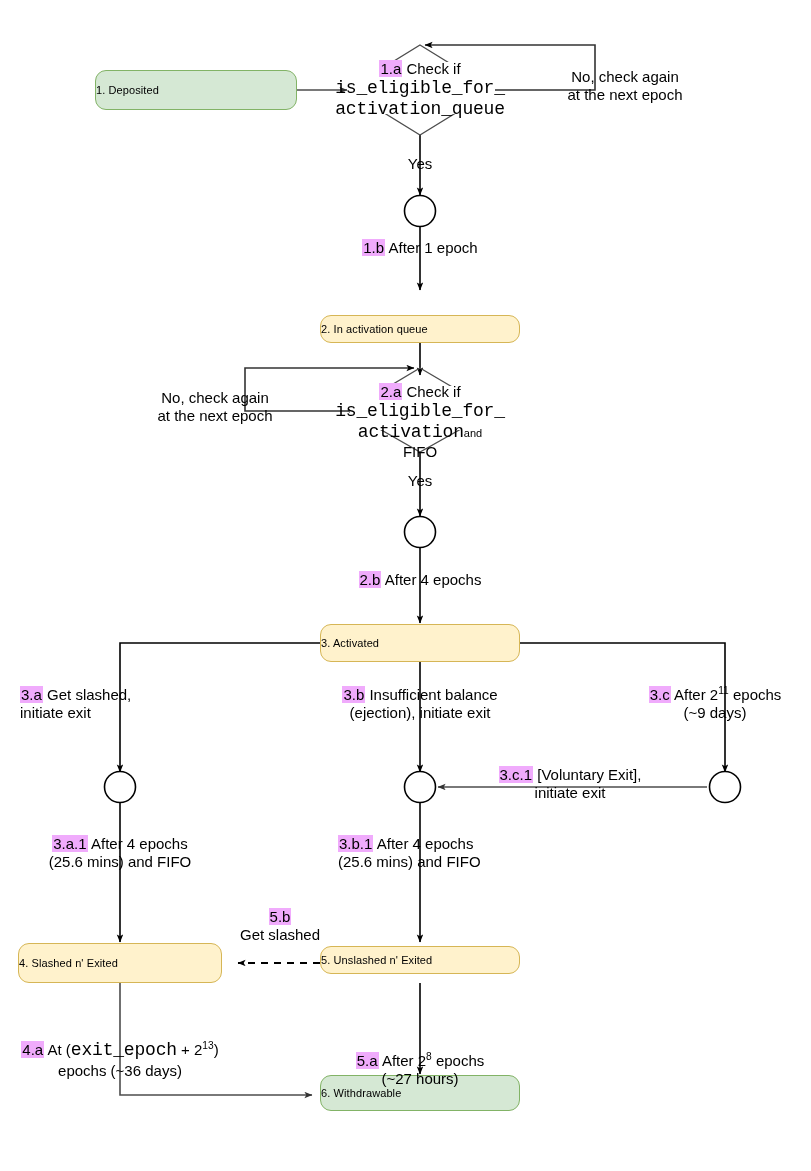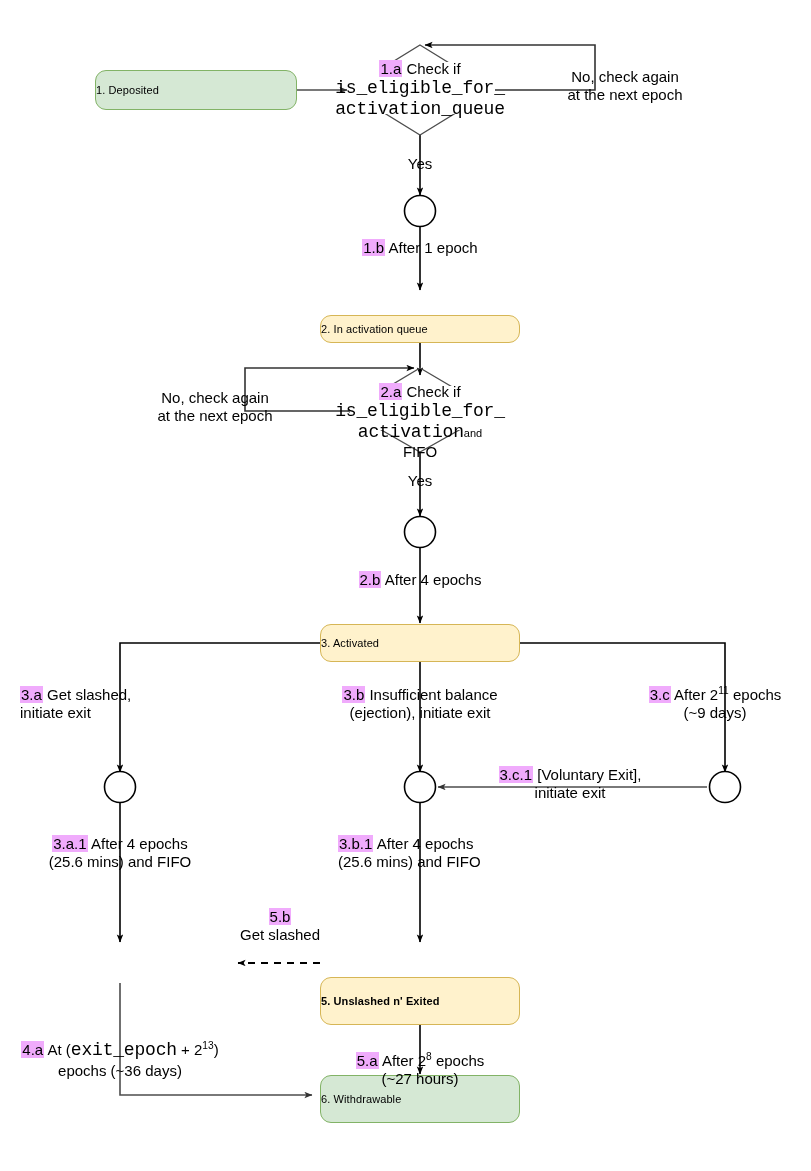--- a/index.html
+++ b/index.html
@@ -148,26 +148,29 @@
   </div>
 
   <div class="node node-yellow" style="left:320px; top:291px; width:200px; height:28px;margin-top:24px;">
     <span>2. In activation queue</span>
   </div>
 
   <div class="node node-yellow" style="left:320px; top:624px; width:200px; height:38px;">
     <span>3. Activated</span>
   </div>
 
-
-  <div class="node node-yellow" style="left:320px; top:977px; width:200px; height:48px;font-weight:bold;">
+  <div class="node node-yellow" style="left:18px; top:943px; width:204px; height:40px;">
+    <span>4. Slashed n' Exited</span>
+  </div>
+
+  <div class="node node-yellow" style="left:320px; top:946px; width:200px; height:28px;">
     <span>5. Unslashed n' Exited</span>
   </div>
 
-  <div class="node node-green" style="left:320px; top:1075px; width:200px; height:48px;">
+  <div class="node node-green" style="left:320px; top:1075px; width:200px; height:36px;">
     <span>6. Withdrawable</span>
   </div>
 
   <div class="diamond-label" style="left:320px; top:60px; width:200px;">
     <div>
       <span class="tag">1.a</span>
       <span>Check if</span>
     </div>
     <div class="mono">is_eligible_for_</div>
     <div class="mono">activation_queue</div>

